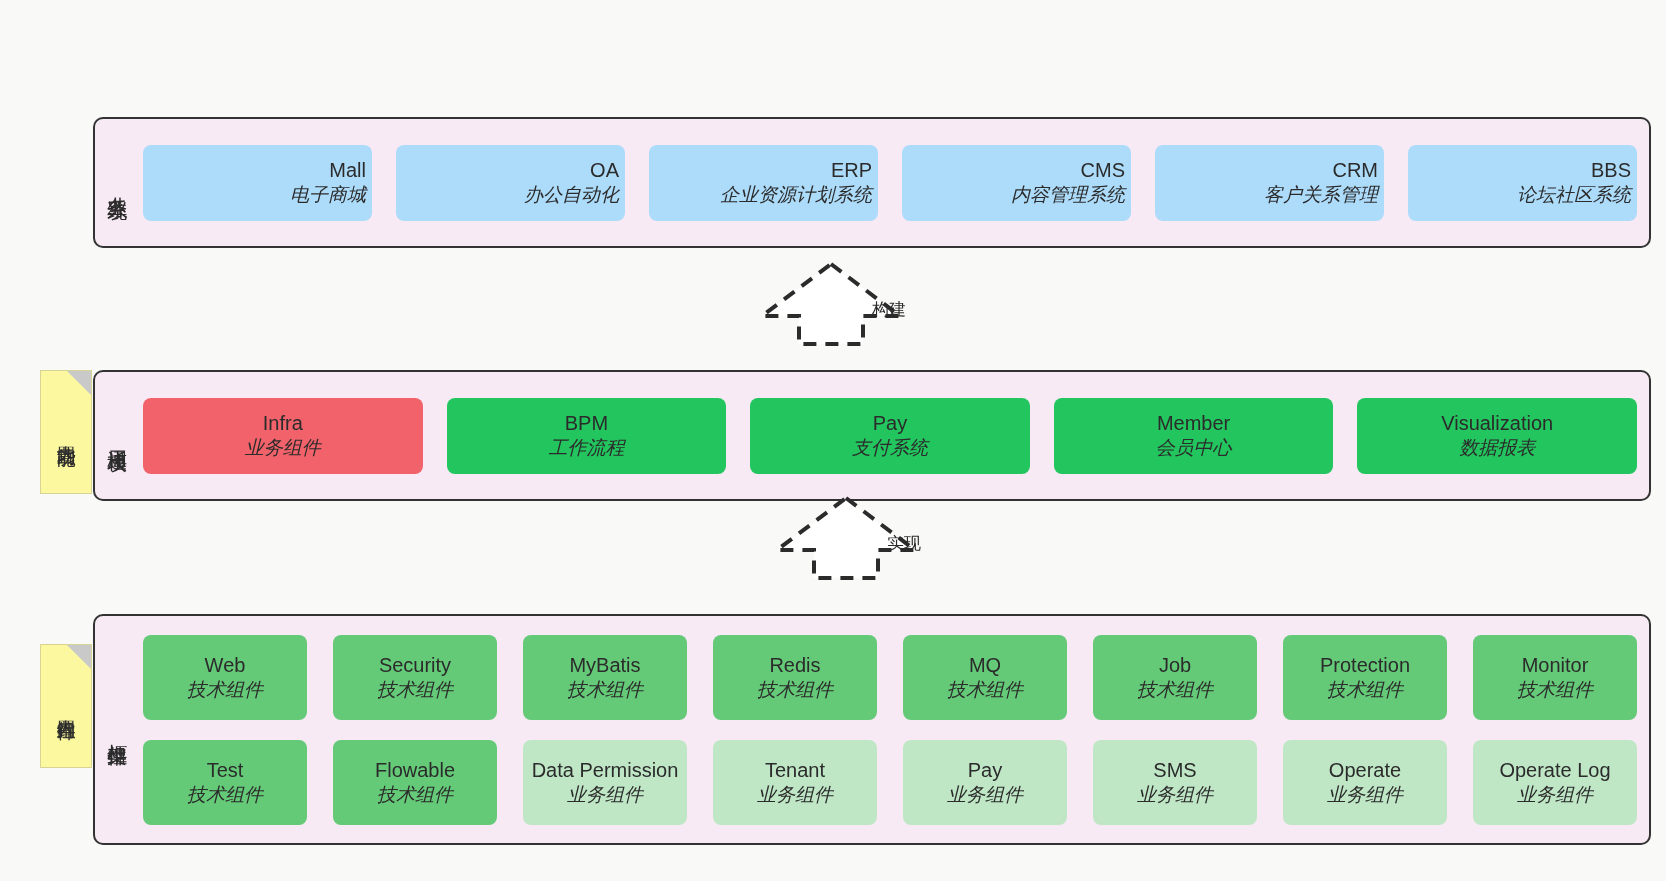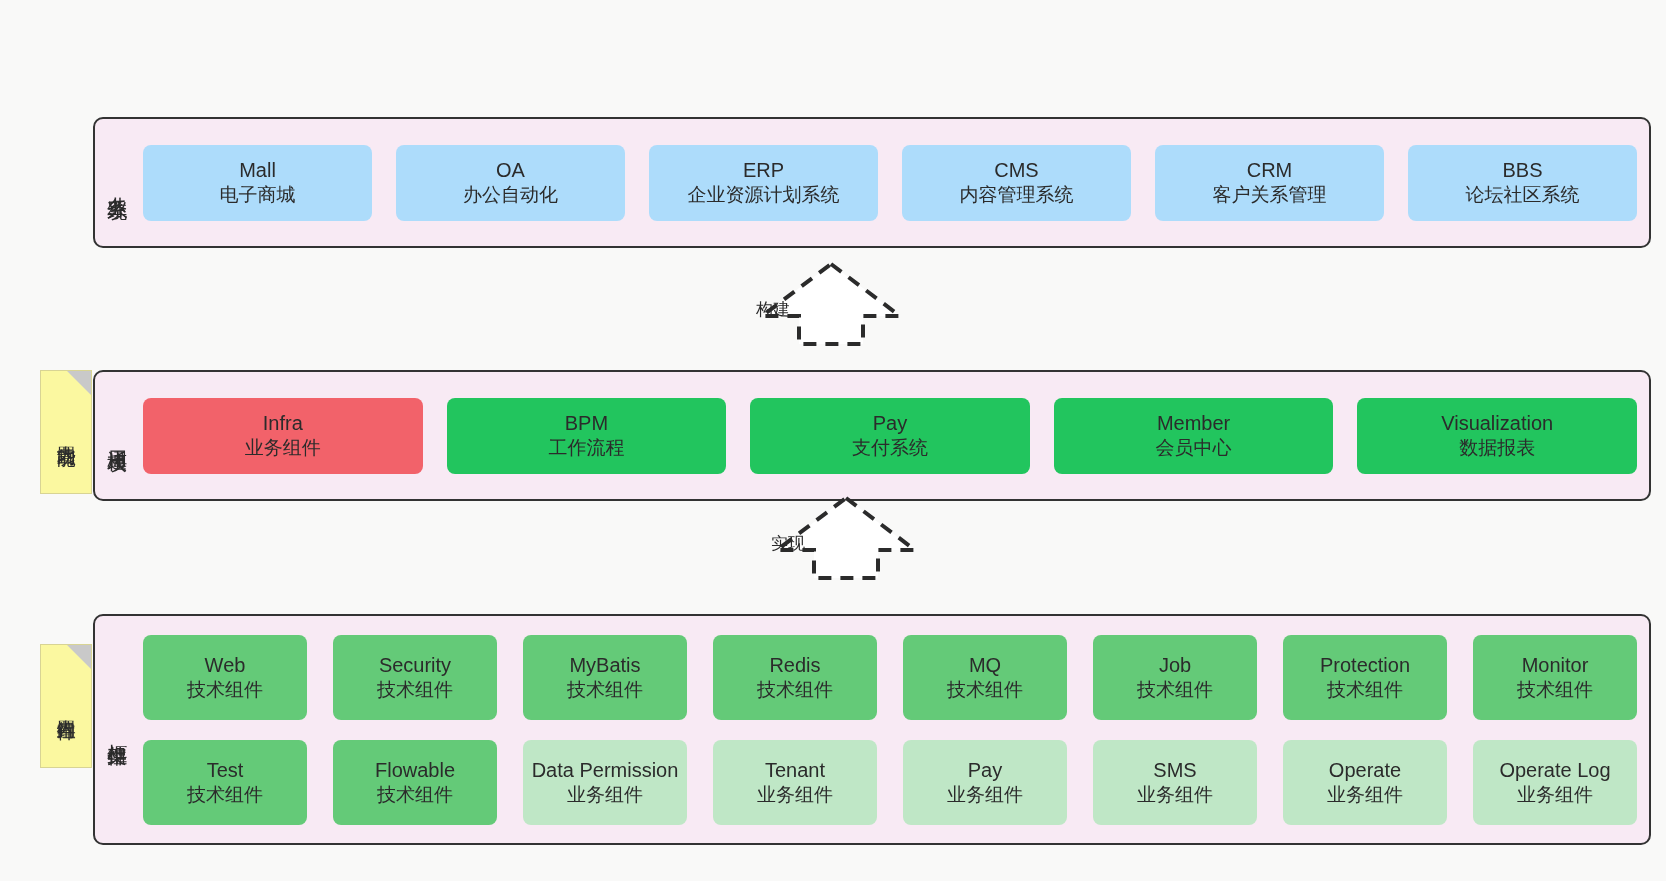--- a/index.html
+++ b/index.html
@@ -57,25 +57,25 @@
     display: flex;
     flex-direction: column;
     align-items: center;
     justify-content: center;
     text-align: center;
     color: #2b2b2b;
     line-height: 1.25;
     padding: 4px 6px;
   }
   .card .t1 { font-size: 20px; }
-  .card .t2 { font-size: 19px; }
+  .card .t2 { font-size: 19px; font-style: italic; }
 
   
   #layer-business { left: 93px; top: 117px; width: 1558px; height: 131px; }
-  #layer-business .card { height: 76px; }
+  #layer-business .card { height: 76px; align-items: flex-end; }
   #layer-common   { left: 93px; top: 370px; width: 1558px; height: 131px; }
   #layer-common .card { height: 76px; }
   #layer-framework{ left: 93px; top: 614px; width: 1558px; height: 231px; }
   #layer-framework .card { height: 85px; }
   #layer-framework .layer-body { gap: 20px; }
   #layer-framework .row { gap: 26px; }
 
   .c-blue        { background: #addcfb; }
   .c-red         { background: #f2626a; }
   .c-pink        { background: #22c55e; }
@@ -107,21 +107,21 @@
   #note-builtin-func { left: 40px; top: 370px; width: 52px; height: 124px; }
   #note-builtin-comp { left: 40px; top: 644px; width: 52px; height: 124px; }
 
   
   .arrow { position: absolute; }
   .arrow svg { display: block; }
   .arrow-label {
     position: absolute;
     left: 0; right: 0;
     top: 40px;
-    text-align: left;
+    text-align: right;
     font-size: 17px;
     color: #2b2b2b;
     pointer-events: none;
   }
   #arrow-build  { left: 756px; top: 258px; width: 150px; height: 90px; }
   #arrow-impl   { left: 771px; top: 492px; width: 150px; height: 90px; }
 </style>
 </head>
 <body>
 

